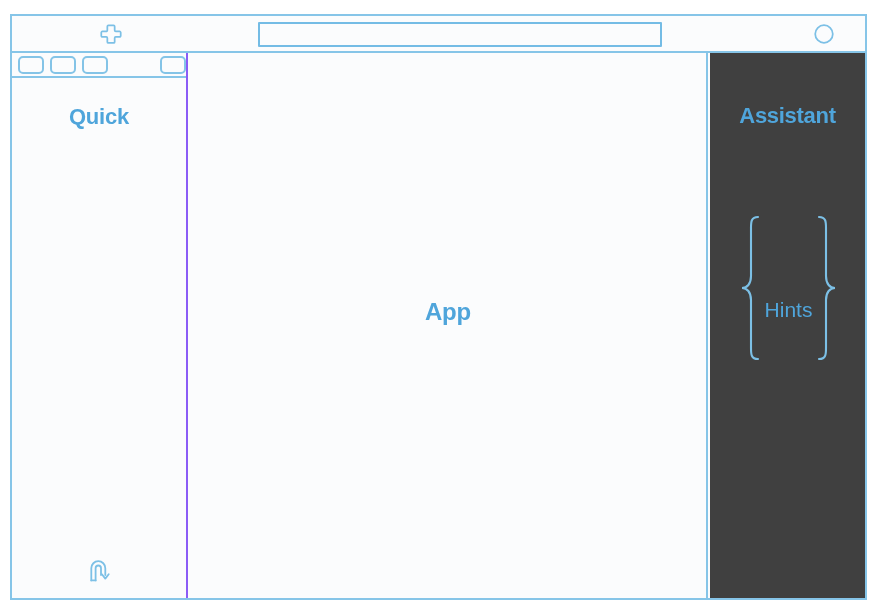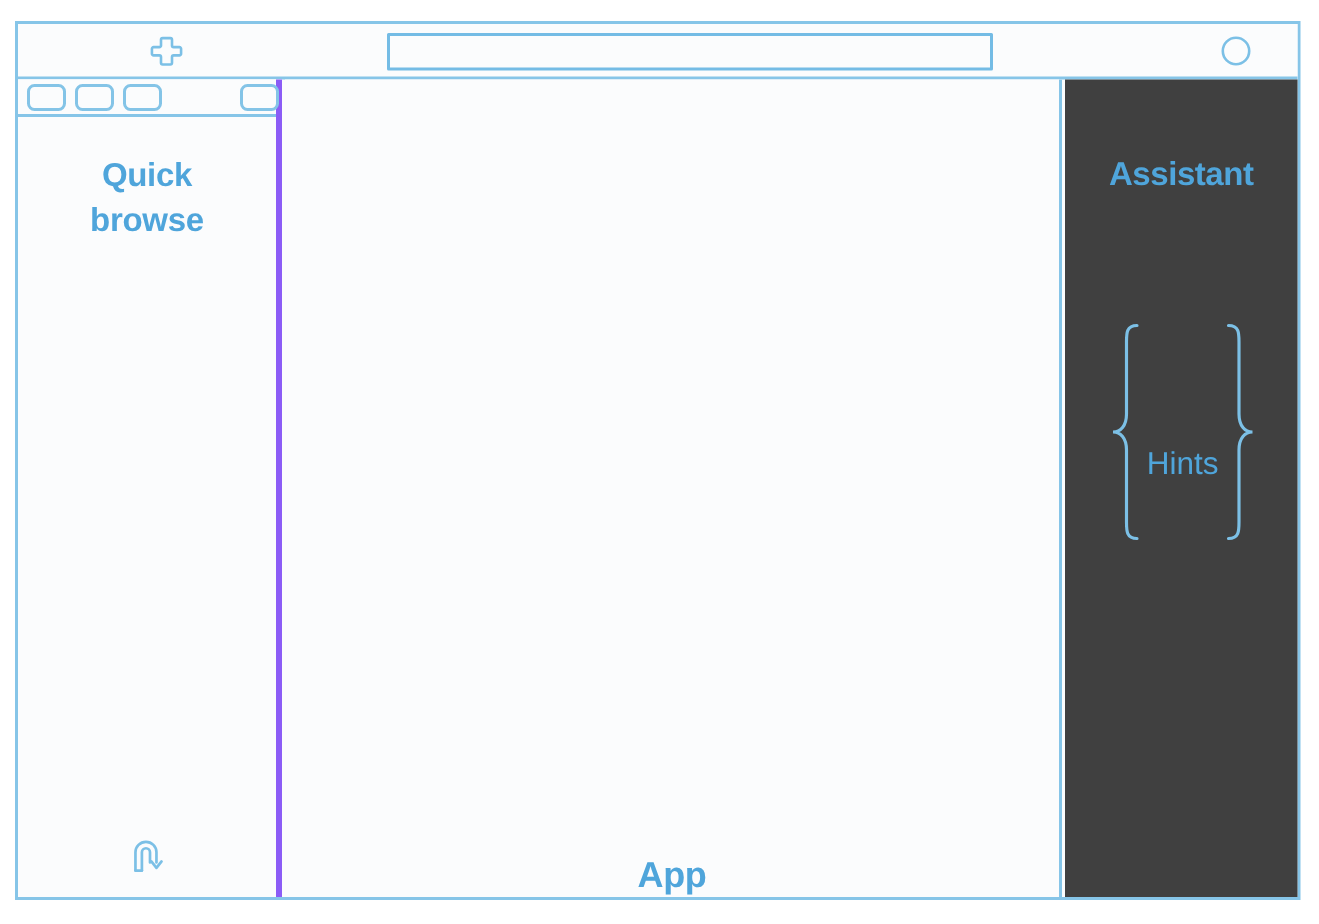--- a/index.html
+++ b/index.html
@@ -102,21 +102,21 @@
   }
 
   
   .sidebar {
     position: absolute;
     left: 0;
     top: 0;
     width: 176px;
     bottom: 0;
     box-sizing: border-box;
-    border-right: 4px solid #8b5cf6;
+    border-right: 2px solid #8b5cf6;
     background: #fbfcfd;
   }
 
   .sidebar-toolbar {
     position: relative;
     height: 25px;
     box-sizing: border-box;
     border-bottom: 2px solid #86c5e8;
     background: #fbfcfd;
   }
@@ -166,21 +166,21 @@
   .apppanel {
     position: absolute;
     left: 178px;
     right: 157px;
     top: 0;
     bottom: 0;
     box-sizing: border-box;
     border-right: 2px solid #86c5e8;
     background: #fbfcfd;
     display: flex;
-    align-items: flex-end;
+    align-items: center;
     justify-content: center;
   }
 
   .app-label {
     font-size: 24px;
     font-weight: bold;
     color: #4fa5db;
     letter-spacing: -0.2px;
     margin-top: -28px;
   }
@@ -261,21 +261,20 @@
 
         <div class="sidebar-toolbar">
           <div class="chip c1"></div>
           <div class="chip c2"></div>
           <div class="chip c3"></div>
           <div class="chip c4"></div>
         </div>
 
         <div class="sidebar-title">
           <div>Quick</div>
-          <div>browse</div>
         </div>
 
         <div class="sidebar-footer">
           <svg class="uturn-icon" viewBox="0 0 28 28" fill="none">
             <path d="M6.3 24.4 V12.2 a7.0 7.0 0 0 1 14.0 0 V19.0" stroke="#7cc0e6" stroke-width="1.8" stroke-linecap="round" stroke-linejoin="round"></path>
             <path d="M10.6 24.4 V12.2 a2.7 2.7 0 0 1 5.4 0 V19.0" stroke="#7cc0e6" stroke-width="1.8" stroke-linecap="round" stroke-linejoin="round"></path>
             <path d="M6.3 24.4 h4.3" stroke="#7cc0e6" stroke-width="1.8" stroke-linecap="round"></path>
             <path d="M16.9 18.3 l3.4 4.3 l3.4 -4.3" stroke="#7cc0e6" stroke-width="1.8" stroke-linecap="round" stroke-linejoin="round"></path>
           </svg>
         </div>

